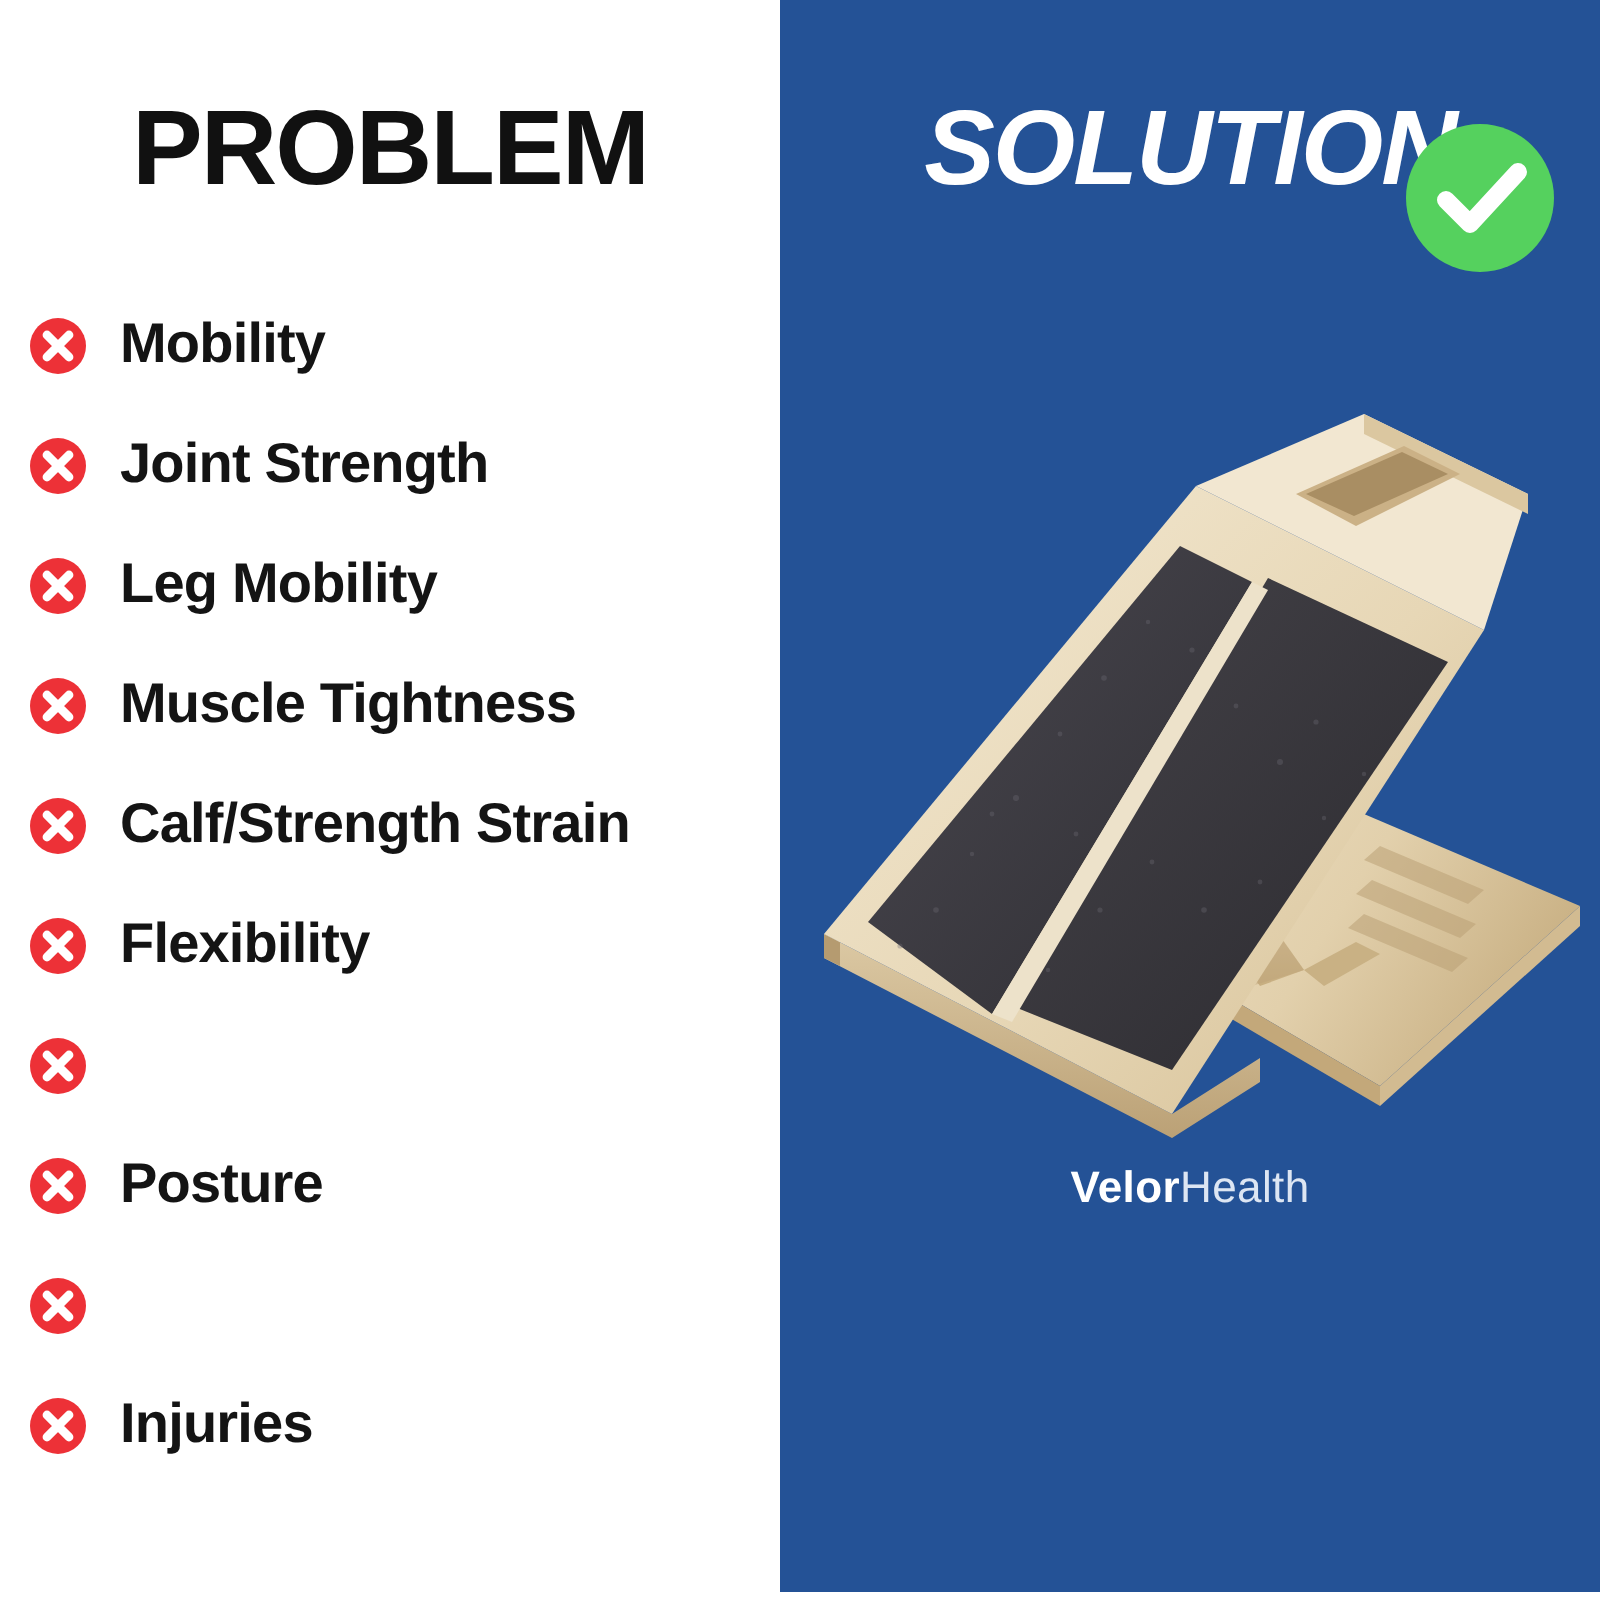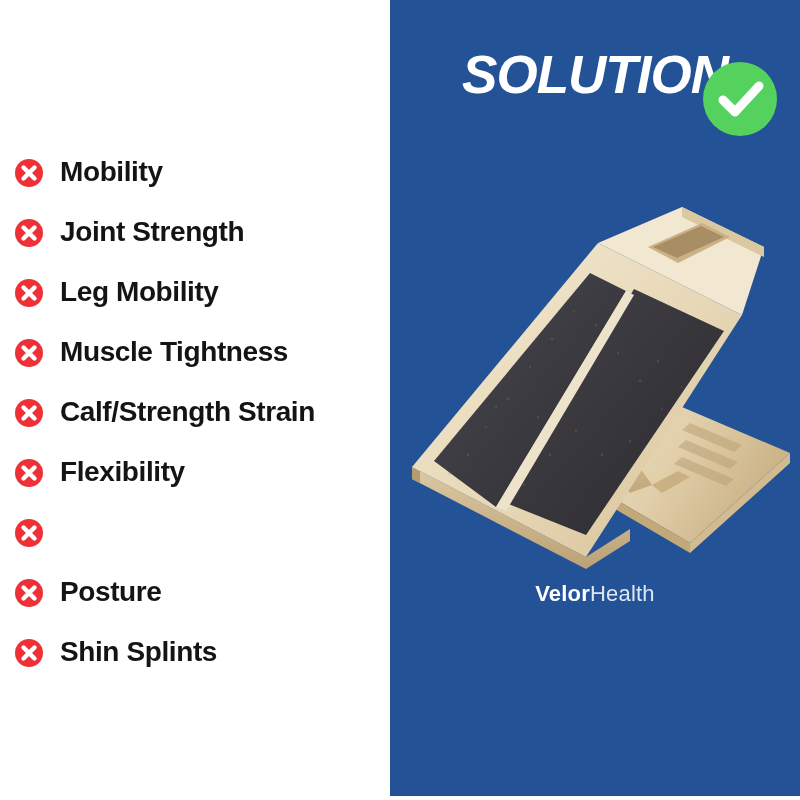--- a/index.html
+++ b/index.html
@@ -120,20 +120,21 @@
     background:#ffffff;
   }
 </style>
 </head>
 <body>
 
 <div id="page">
 
   <section class="problem-panel">
 
+    <h1 class="problem-title">PROBLEM</h1>
 
     <ul class="problem-list" id="problem-list">
         <li class="problem-item">
           <svg class="x-icon" viewBox="0 0 30 30">
             <circle cx="15" cy="15" r="14" fill="#ED3137"></circle>
             <path d="M9.5 9.5 L20.5 20.5 M20.5 9.5 L9.5 20.5" stroke="#ffffff" stroke-width="4.4" stroke-linecap="round"></path>
           </svg>
           <span class="problem-label">Mobility</span>
         </li>
         <li class="problem-item">
@@ -182,21 +183,27 @@
             <circle cx="15" cy="15" r="14" fill="#ED3137"></circle>
             <path d="M9.5 9.5 L20.5 20.5 M20.5 9.5 L9.5 20.5" stroke="#ffffff" stroke-width="4.4" stroke-linecap="round"></path>
           </svg>
           <span class="problem-label">Posture</span>
         </li>
         <li class="problem-item">
           <svg class="x-icon" viewBox="0 0 30 30">
             <circle cx="15" cy="15" r="14" fill="#ED3137"></circle>
             <path d="M9.5 9.5 L20.5 20.5 M20.5 9.5 L9.5 20.5" stroke="#ffffff" stroke-width="4.4" stroke-linecap="round"></path>
           </svg>
-          <span class="problem-label">Shin Splints</span>
+        </li>
+        <li class="problem-item">
+          <svg class="x-icon" viewBox="0 0 30 30">
+            <circle cx="15" cy="15" r="14" fill="#ED3137"></circle>
+            <path d="M9.5 9.5 L20.5 20.5 M20.5 9.5 L9.5 20.5" stroke="#ffffff" stroke-width="4.4" stroke-linecap="round"></path>
+          </svg>
+          <span class="problem-label">Injuries</span>
         </li>
       </ul>
 
   </section>
 
   <section class="solution-panel">
 
     <h1 class="solution-title">SOLUTION</h1>
 
     <div class="product-stage">

